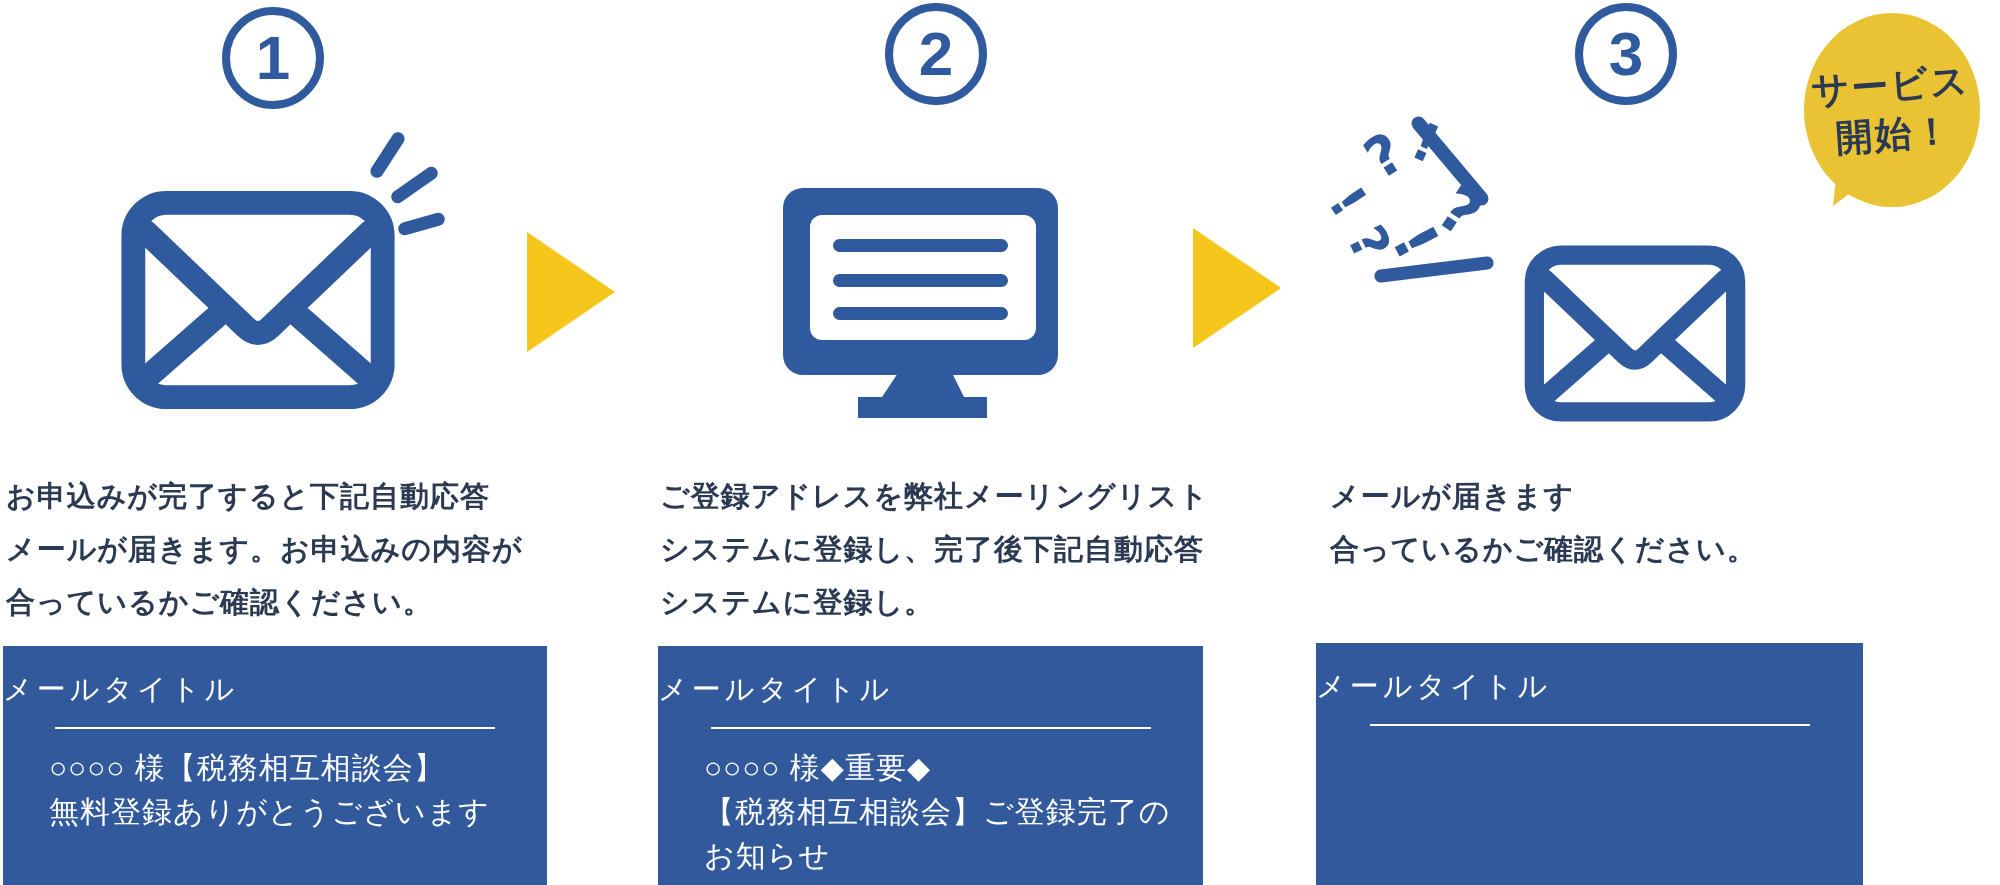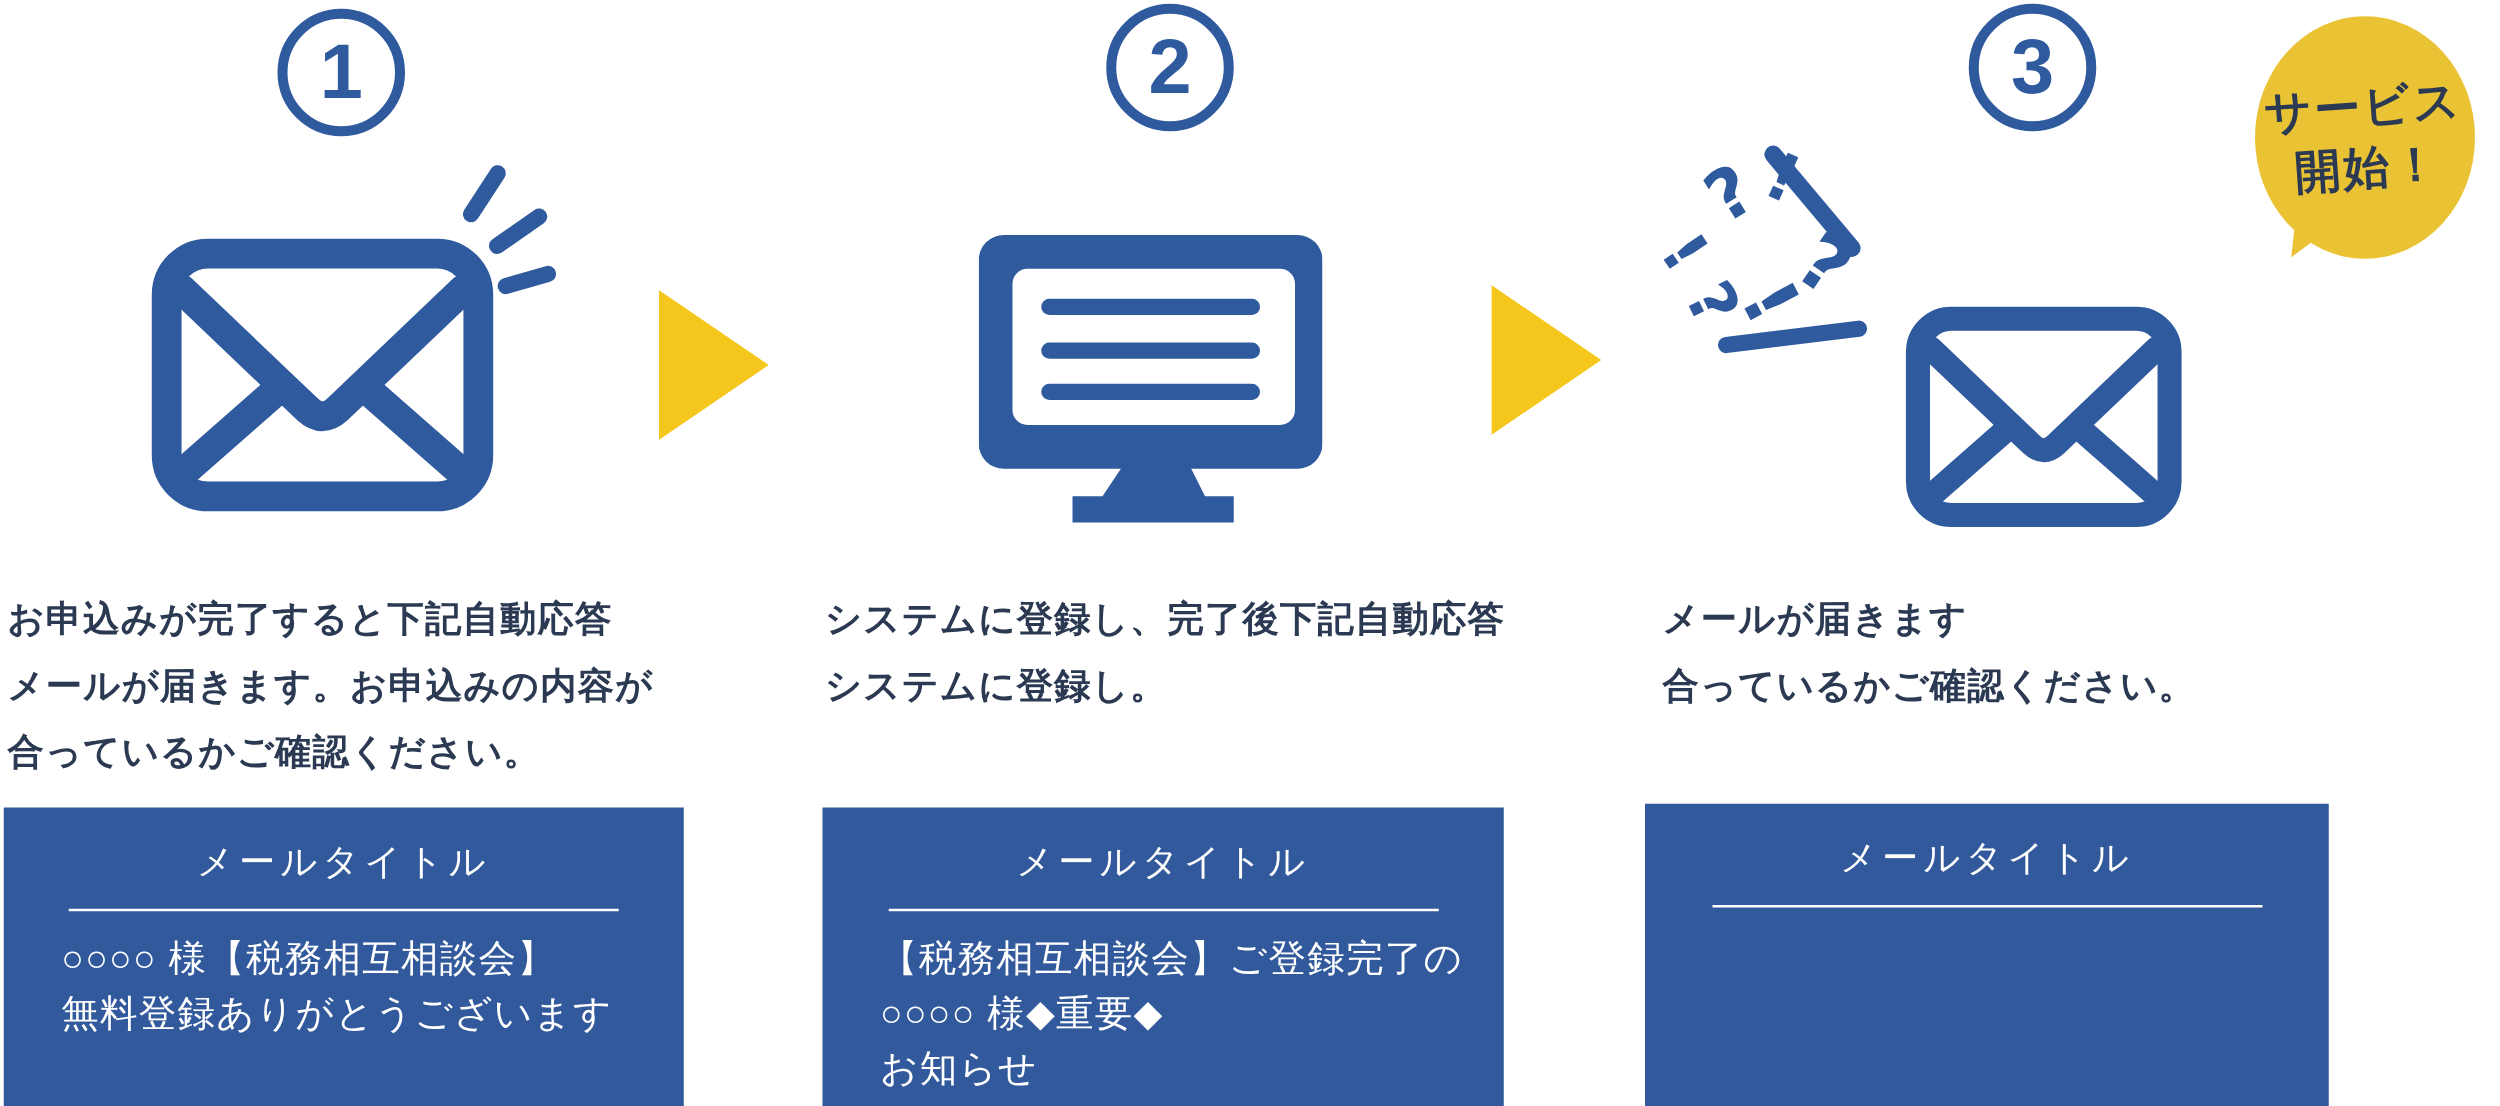--- a/index.html
+++ b/index.html
@@ -13,21 +13,21 @@
   
   .circle-num{
     width:86px;height:86px;border:8px solid var(--icon_blue);border-radius:50%;
     color:var(--icon_blue);font-weight:800;font-size:62px;line-height:86px;
     text-align:center;background:#fff;
   }
   
   .desc{font-size:29px;font-weight:700;color:var(--navy);line-height:53px;letter-spacing:1px;white-space:nowrap;}
   
   .mailbox{background:var(--blue);color:#fff;}
-  .mailbox .mb-title{display:block;text-align:center;padding-top:24px;font-size:29px;letter-spacing:4px;font-weight:400;}
+  .mailbox .mb-title{display:block;text-align:left;padding-top:24px;font-size:29px;letter-spacing:4px;font-weight:400;}
   .mailbox .mb-rule{height:2px;background:#fff;margin:17px auto 0;width:440px;}
   .mailbox .mb-body{padding:17px 46px 0;font-size:30px;line-height:44px;letter-spacing:1px;font-weight:400;}
   .mailbox .mb-line{display:block;white-space:nowrap;}
   
   .flow-arrow{
     width:88px;height:120px;background:var(--arrow_yellow);
     -webkit-clip-path:polygon(0 0,100% 50%,0 100%);clip-path:polygon(0 0,100% 50%,0 100%);
   }
   
   .icon-blue{color:var(--icon_blue);}
@@ -91,30 +91,31 @@
   <svg class="abs icon-blue" style="left:783px;top:188px;" width="275" height="231" viewBox="0 0 275 231">
     <rect x="0" y="0" width="275" height="187" rx="20" fill="currentColor"></rect>
     <rect x="27" y="27" width="226" height="125" rx="12" fill="#ffffff"></rect>
     <rect x="50" y="51" width="175" height="13" rx="6.5" fill="currentColor"></rect>
     <rect x="50" y="86" width="175" height="13" rx="6.5" fill="currentColor"></rect>
     <rect x="50" y="119" width="175" height="13" rx="6.5" fill="currentColor"></rect>
     <path d="M115 185 L169 185 L181 209 L204 209 L204 230 L75 230 L75 209 L99 209 Z" fill="currentColor"></path>
   </svg>
 
   <div class="abs desc" style="left:660px;top:470px;">
+    <div>ご登録アドレスを弊社メーリングリスト</div>
     <div>システムに登録し、完了後下記自動応答</div>
     <div>システムに登録し。</div>
   </div>
 
   <div class="abs mailbox" style="left:658px;top:646px;width:545px;height:239px;">
     <span class="mb-title">メールタイトル</span>
     <div class="mb-rule"></div>
     <div class="mb-body">
+      <span class="mb-line">○○○○ 様◆重要◆</span>
       <span class="mb-line">【税務相互相談会】ご登録完了の</span>
-      <span class="mb-line">○○○○ 様◆重要◆</span>
       <span class="mb-line">お知らせ</span>
     </div>
   </div>
 
   <div class="abs flow-arrow" style="left:1193px;top:228px;"></div>
 
   <div class="abs circle-num" style="left:1575px;top:3px;">
     <span>3</span>
   </div>
 

